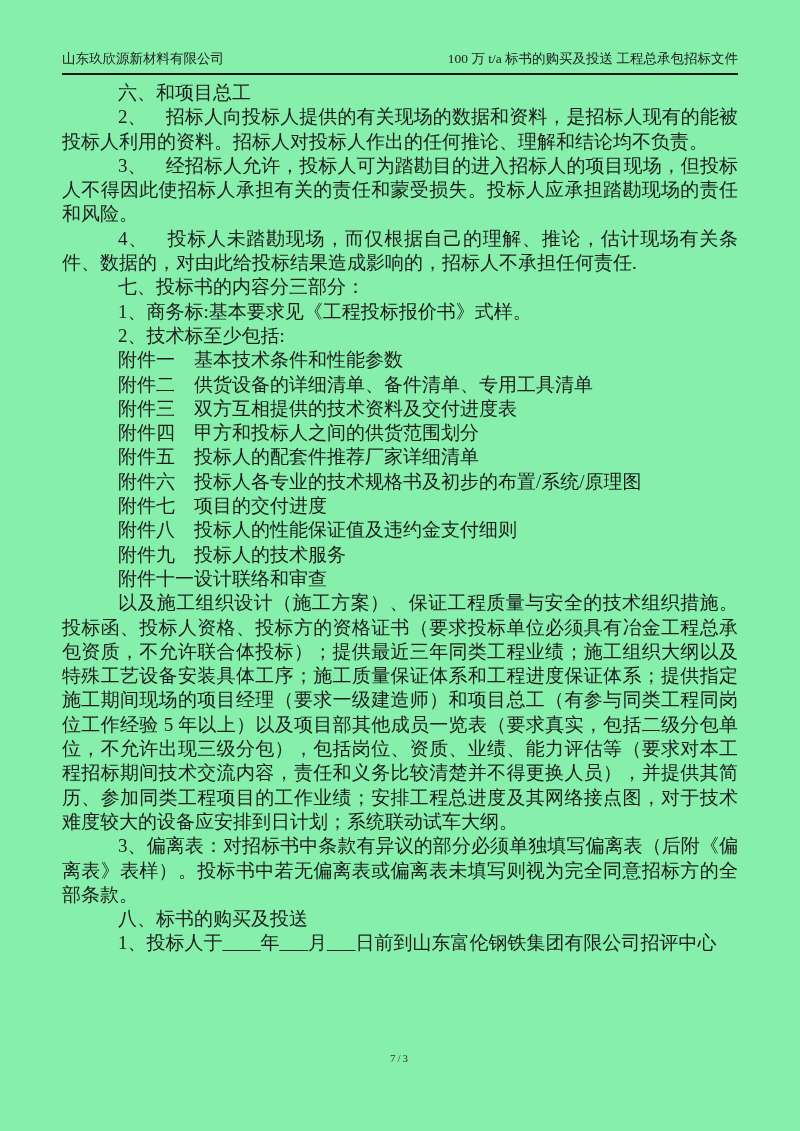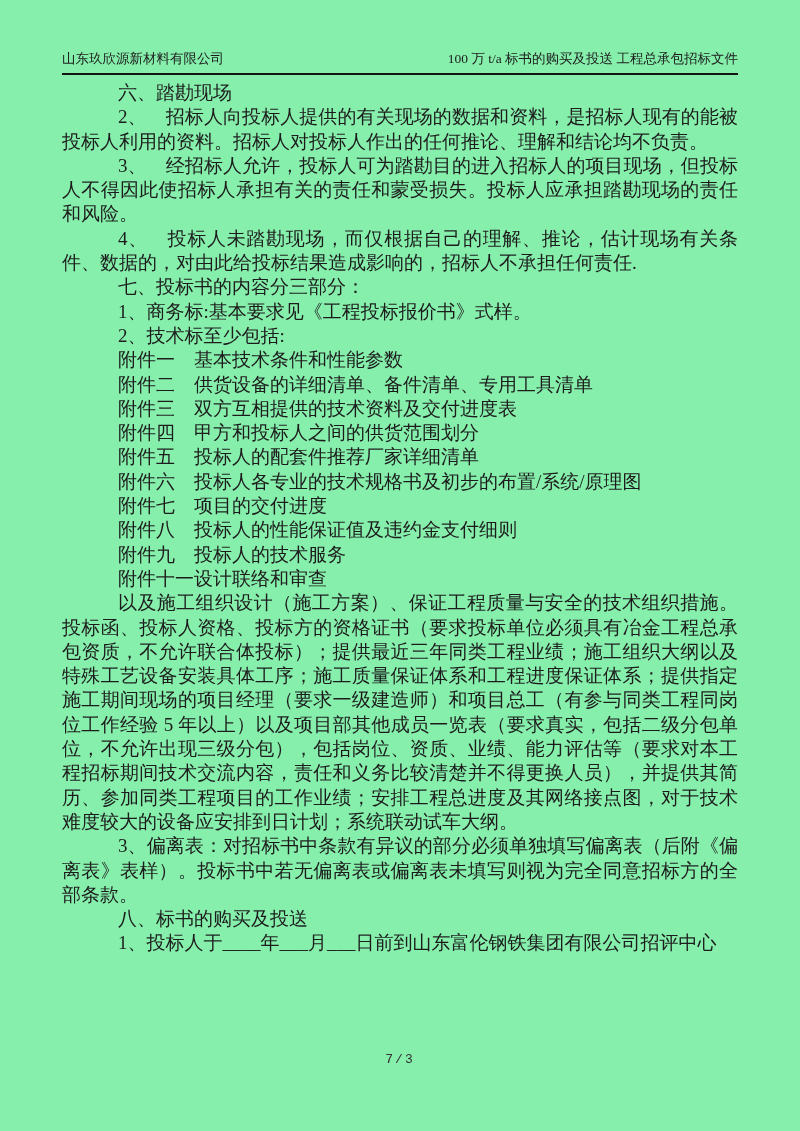--- a/index.html
+++ b/index.html
@@ -26,39 +26,39 @@
     position:absolute; top:81px; left:62px; width:676px;
     font-size:19px; line-height:24.3px;
     text-align:justify; text-justify:inter-ideograph;
     word-break:break-all;
   }
   .content p { margin:0; padding:0; text-indent:56px; }
   .content p.heading { text-indent:56px; }
   .content p.list { text-indent:56px; text-align:left; }
   .footer {
     position:absolute; top:1052px; left:0; width:100%;
-    text-align:center; font-size:13px; color:#333;
+    text-align:center; font-size:11px; color:#333;
     letter-spacing:2px;
-    font-family:Liberation Mono, monospace;
+    font-family:Liberation Serif, serif;
   }
 </style>
 </head>
 <body>
 
 <div class="page">
 
   <div class="header">
     <span>山东玖欣源新材料有限公司</span>
     <span>100 万 t/a 标书的购买及投送 工程总承包招标文件</span>
   </div>
 
   <div class="header-rule"></div>
 
   <div class="content" id="content">
-      <p class="heading">六、踏勘现场</p>
+      <p class="heading">六、和项目总工</p>
       <p class="para">2、　招标人向投标人提供的有关现场的数据和资料，是招标人现有的能被投标人利用的资料。招标人对投标人作出的任何推论、理解和结论均不负责。</p>
       <p class="para">3、　经招标人允许，投标人可为踏勘目的进入招标人的项目现场，但投标人不得因此使招标人承担有关的责任和蒙受损失。投标人应承担踏勘现场的责任和风险。</p>
       <p class="para">4、　投标人未踏勘现场，而仅根据自己的理解、推论，估计现场有关条件、数据的，对由此给投标结果造成影响的，招标人不承担任何责任.</p>
       <p class="heading">七、投标书的内容分三部分：</p>
       <p class="para">1、商务标:基本要求见《工程投标报价书》式样。</p>
       <p class="para">2、技术标至少包括:</p>
       <p class="list">附件一　基本技术条件和性能参数</p>
       <p class="list">附件二　供货设备的详细清单、备件清单、专用工具清单</p>
       <p class="list">附件三　双方互相提供的技术资料及交付进度表</p>
       <p class="list">附件四　甲方和投标人之间的供货范围划分</p>

